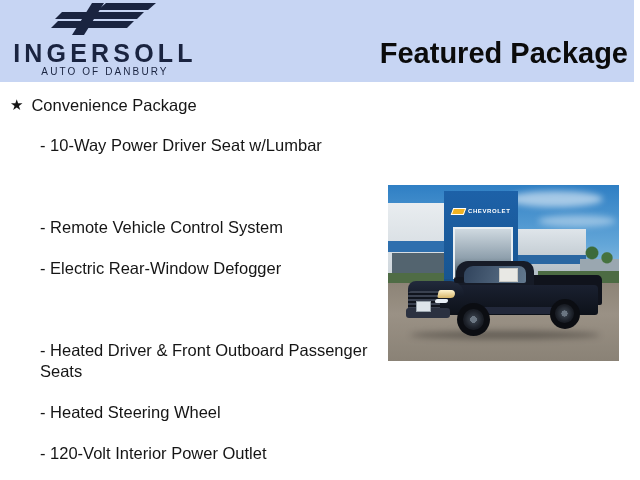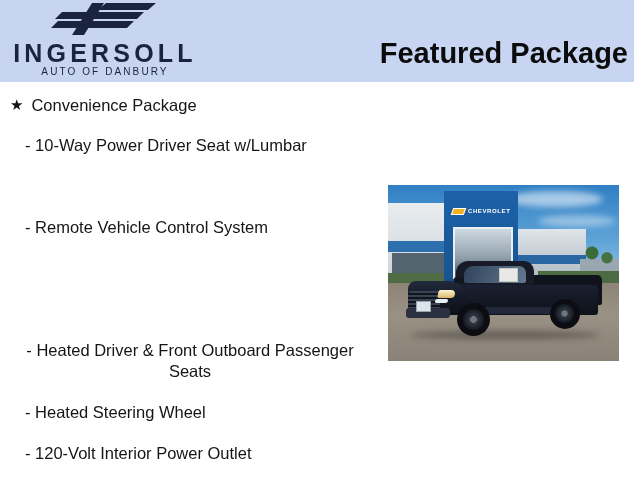--- a/index.html
+++ b/index.html
@@ -102,22 +102,21 @@
   .feature-row.wrap {
     white-space: normal;
     width: 330px;
   }
 
   .feature-row.top {
     left: 10px;
   }
 
   .feature-row.sub {
-    left: 25px;
-    text-align: center;
+    left: 40px;
   }
 
   .star-bullet {
     display: inline-block;
     font-size: 15px;
     color: #151515;
     vertical-align: 1px;
     margin-right: 8px;
   }
 
@@ -402,20 +401,21 @@
 
   <div class="feature-row top" style="top:12px">
     <span class="star-bullet">★</span><span>Convenience Package</span>
   </div>
 
   <div class="feature-row sub" style="top:53px">- 10-Way Power Driver Seat w/Lumbar</div>
 
 
   <div class="feature-row sub" style="top:135px">- Remote Vehicle Control System</div>
 
+  <div class="feature-row sub" style="top:176px">- Electric Rear-Window Defogger</div>
 
 
   <div class="feature-row sub wrap" style="top:258px">- Heated Driver &amp; Front Outboard Passenger Seats</div>
 
   <div class="feature-row sub" style="top:320px">- Heated Steering Wheel</div>
 
   <div class="feature-row sub" style="top:361px">- 120-Volt Interior Power Outlet</div>
 </div>
 
 <div class="photo">

